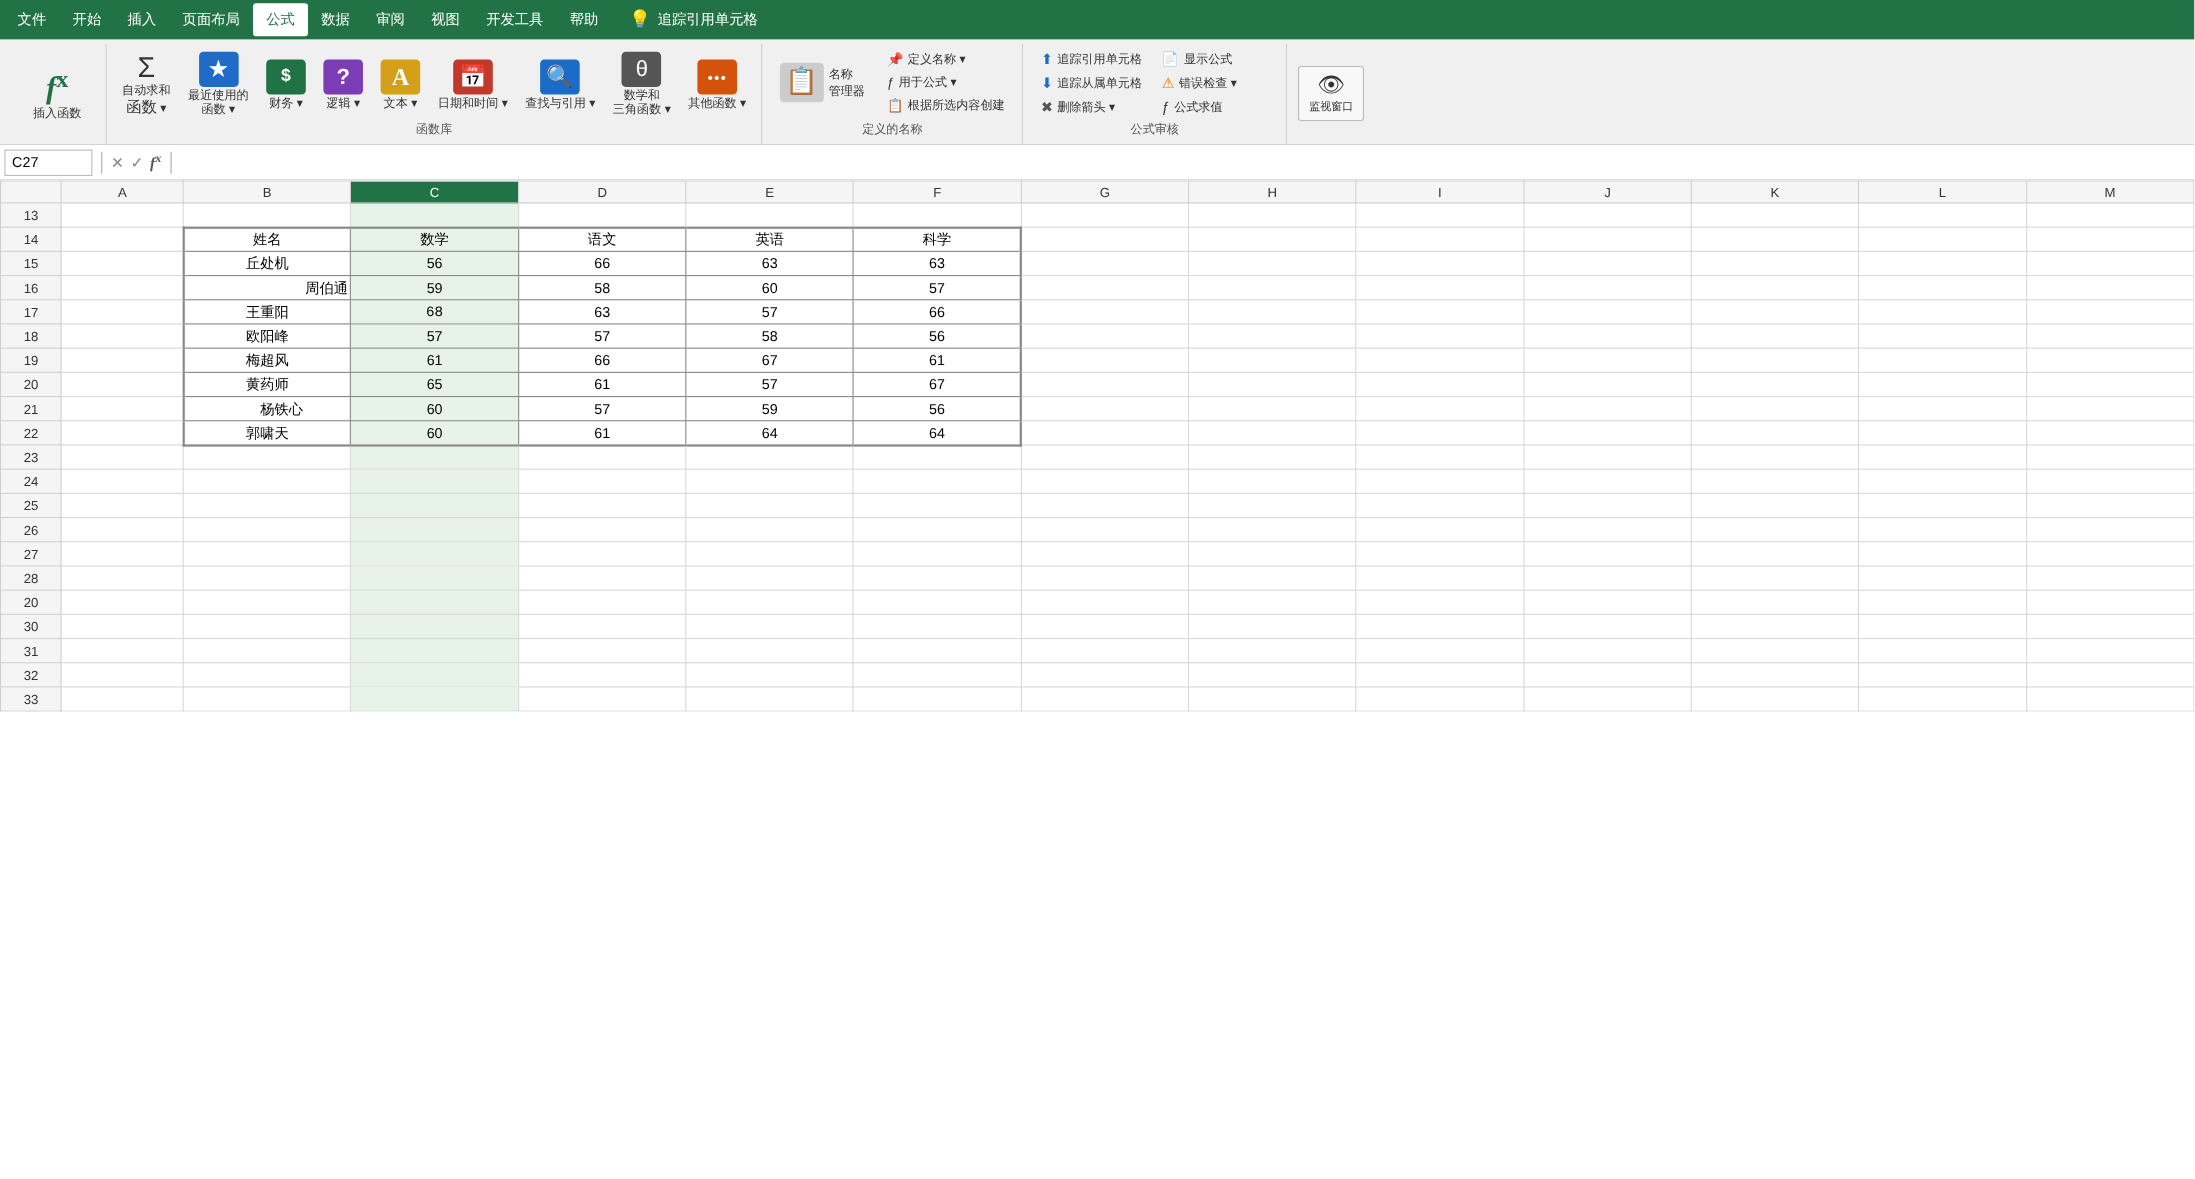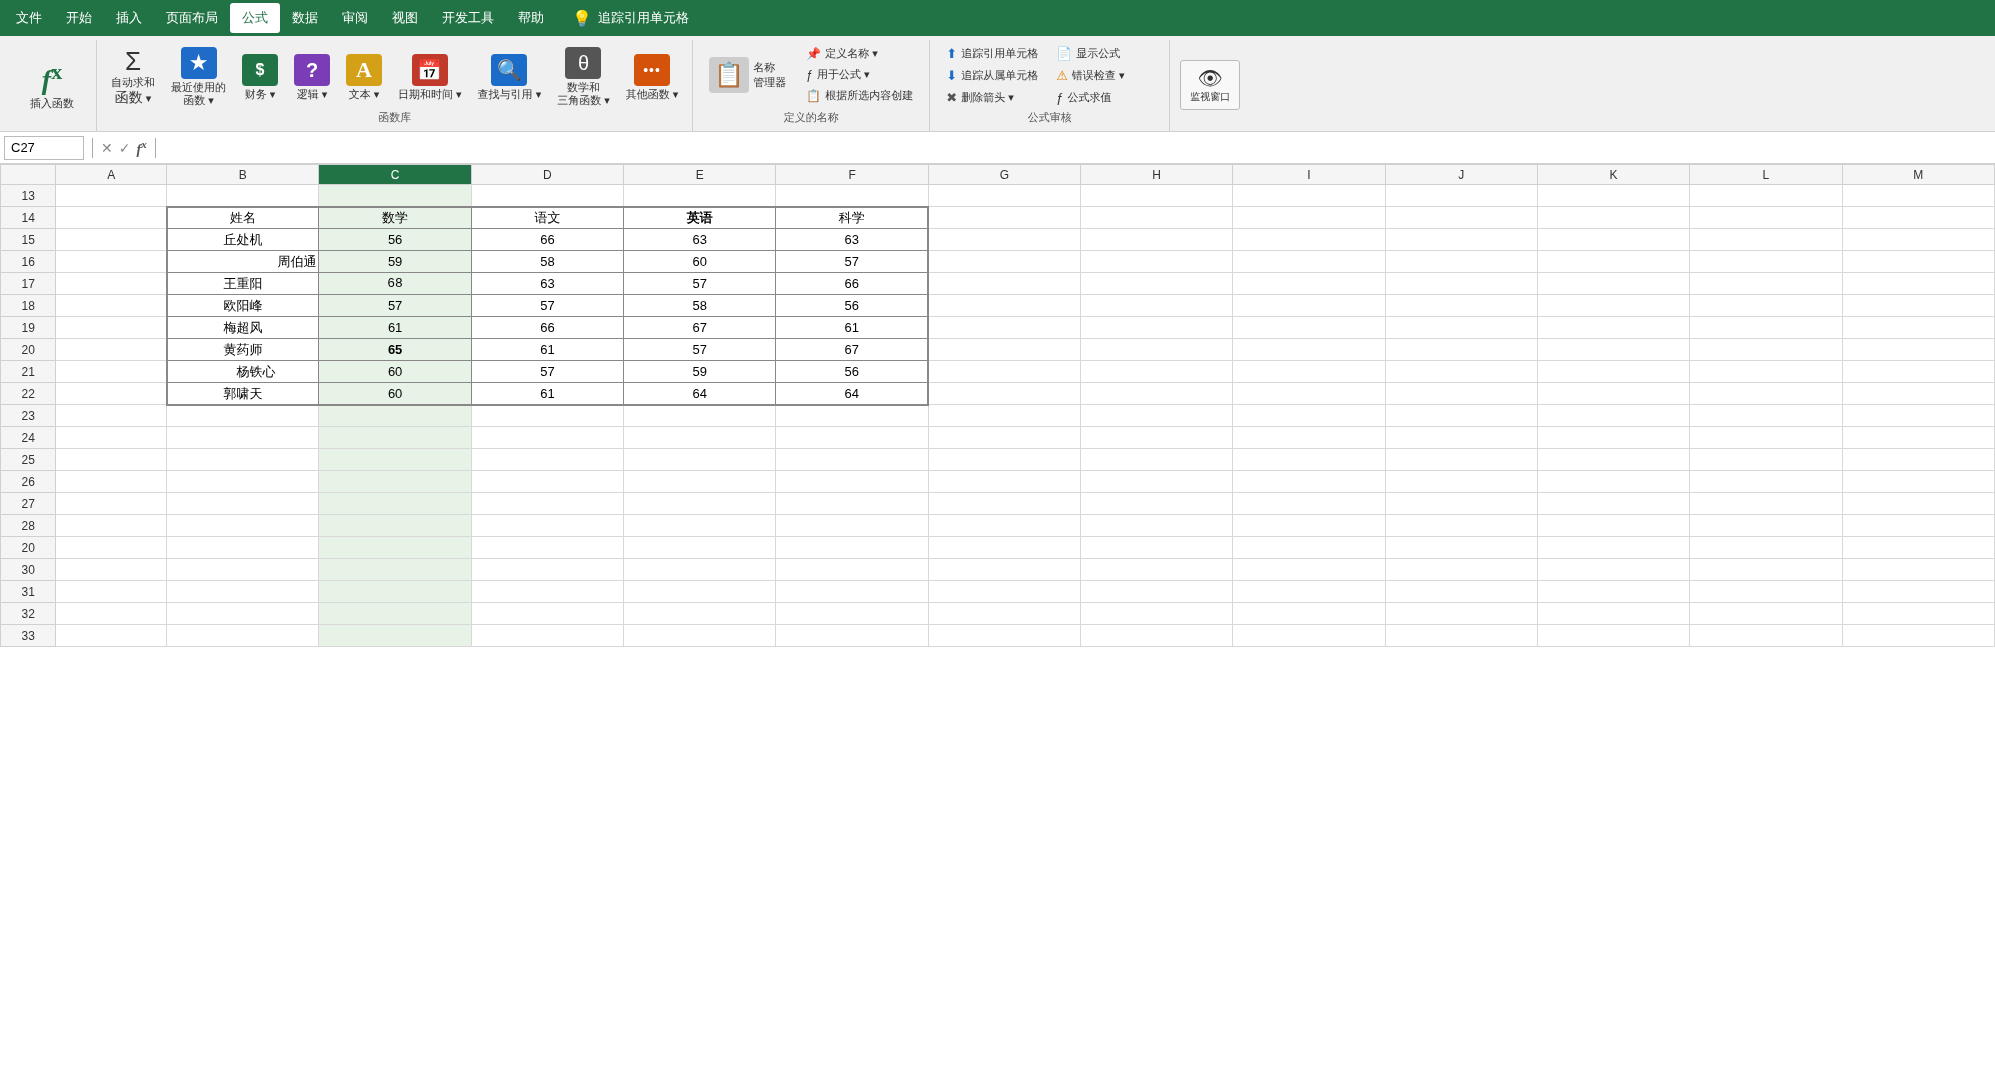--- a/index.html
+++ b/index.html
@@ -388,21 +388,21 @@
           <td class="cell data-cell"></td>
           <td class="cell data-cell"></td>
           <td class="cell data-cell"></td>
         </tr>
         <tr>
           <th class="row-num">14</th>
           <td class="cell data-cell"></td>
           <td class="cell data-cell" style="border-width: 2px 1px 1px 2px; border-style: solid; border-color: rgb(136, 136, 136); border-image: initial; margin-top: 39px;">姓名</td>
           <td class="cell selected-col" style="border-width: 2px 1px 1px; border-style: solid; border-color: rgb(136, 136, 136); border-image: initial;">数学</td>
           <td class="cell data-cell" style="border-width: 2px 1px 1px; border-style: solid; border-color: rgb(136, 136, 136); border-image: initial;">语文</td>
-          <td class="cell data-cell" style="border-width: 2px 1px 1px; border-style: solid; border-color: rgb(136, 136, 136); border-image: initial; font-weight: bold;">英语</td>
+          <td class="cell data-cell" style="border-width: 2px 1px 1px; border-style: solid; border-color: rgb(136, 136, 136); border-image: initial;">英语</td>
           <td class="cell data-cell" style="border-width: 2px 2px 1px 1px; border-style: solid; border-color: rgb(136, 136, 136); border-image: initial;">科学</td>
           <td class="cell data-cell"></td>
           <td class="cell data-cell"></td>
           <td class="cell data-cell"></td>
           <td class="cell data-cell"></td>
           <td class="cell data-cell"></td>
           <td class="cell data-cell"></td>
           <td class="cell data-cell"></td>
         </tr>
         <tr>
@@ -482,21 +482,21 @@
           <td class="cell data-cell"></td>
           <td class="cell data-cell"></td>
           <td class="cell data-cell"></td>
           <td class="cell data-cell"></td>
           <td class="cell data-cell"></td>
         </tr>
         <tr>
           <th class="row-num">20</th>
           <td class="cell data-cell"></td>
           <td class="cell data-cell" style="border-width: 1px 1px 1px 2px; border-style: solid; border-color: rgb(136, 136, 136); border-image: initial;">黄药师</td>
-          <td class="cell selected-col" style="border: 1px solid rgb(136, 136, 136); font-weight: bold;">65</td>
+          <td class="cell selected-col" style="border: 1px solid rgb(136, 136, 136);">65</td>
           <td class="cell data-cell" style="border: 1px solid rgb(136, 136, 136);">61</td>
           <td class="cell data-cell" style="border: 1px solid rgb(136, 136, 136);">57</td>
           <td class="cell data-cell" style="border-width: 1px 2px 1px 1px; border-style: solid; border-color: rgb(136, 136, 136); border-image: initial;">67</td>
           <td class="cell data-cell"></td>
           <td class="cell data-cell"></td>
           <td class="cell data-cell"></td>
           <td class="cell data-cell"></td>
           <td class="cell data-cell"></td>
           <td class="cell data-cell"></td>
           <td class="cell data-cell"></td>

